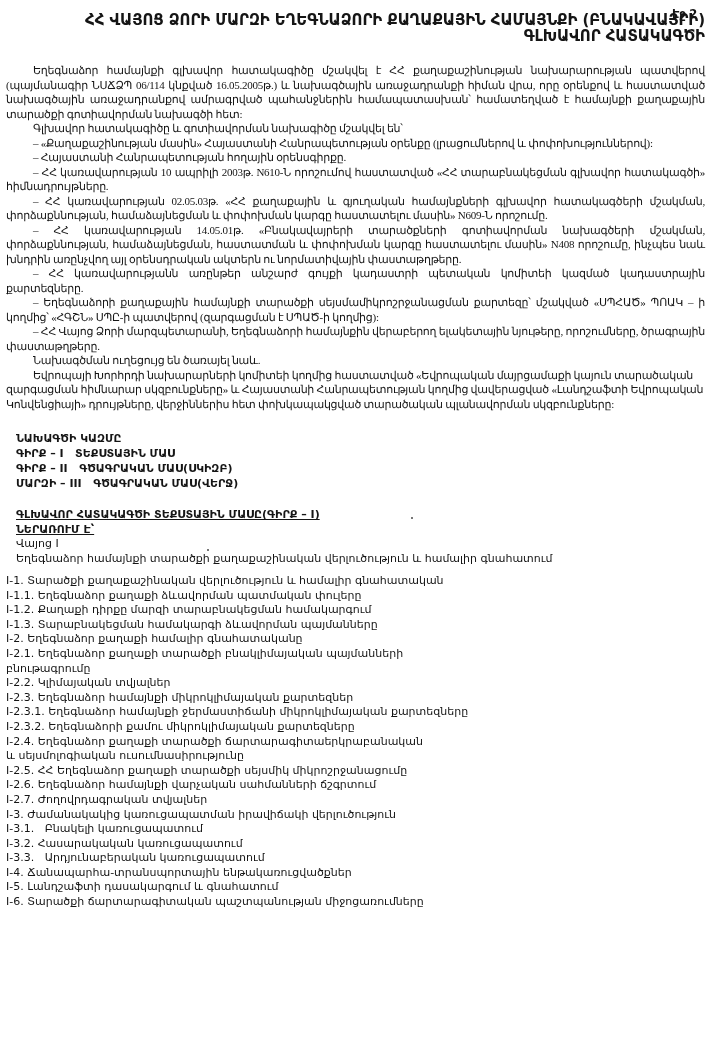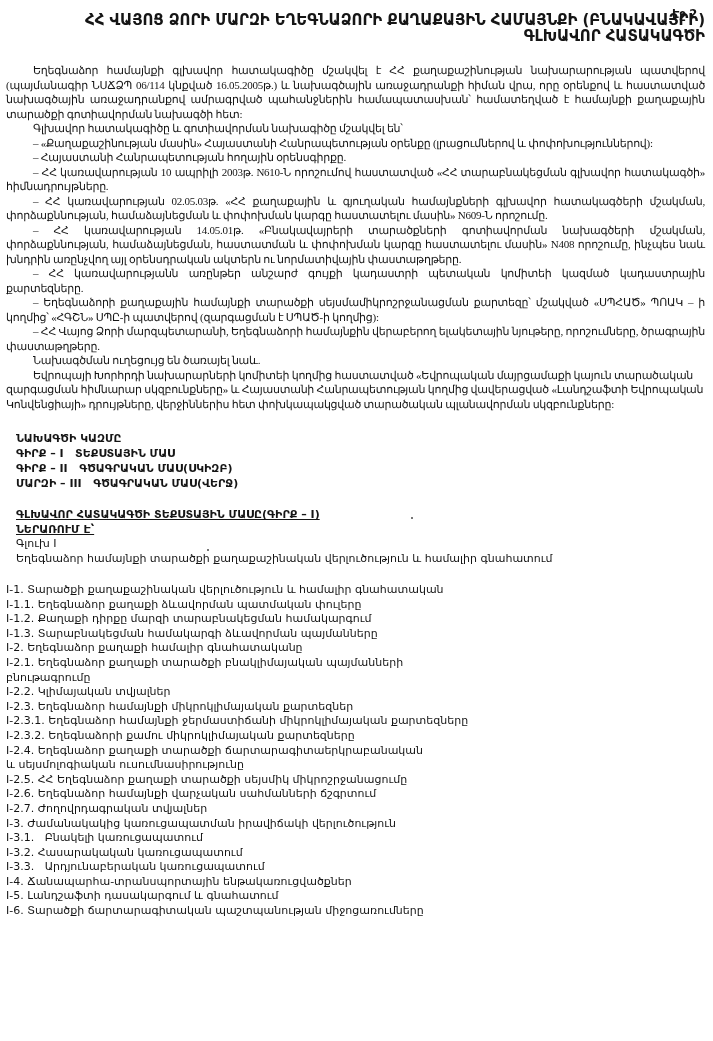--- a/index.html
+++ b/index.html
@@ -44,21 +44,21 @@
   }
   .composition .line{white-space:pre-wrap;line-height:15px;}
   .toc-head{
     margin-top:16px;
     margin-left:10px;
     letter-spacing:0;
   }
   .toc-head .caps{font-weight:bold;line-height:15px;text-decoration:underline;}
   .toc-head .line{line-height:14.5px;}
   .toc-list{
-    margin-top:17px;
+    margin-top:8px;
     letter-spacing:0;
   }
   .toc-list .line{white-space:pre-wrap;line-height:14.6px;}
   .speck{
     position:absolute;width:2px;height:2px;background:#4a4a4a;border-radius:50%;
   }
   .speck.s1{left:411px;top:517px;}
   .speck.s2{left:207px;top:549px;}
 </style>
 </head>
@@ -91,21 +91,21 @@
   <div class="composition">
     <div class="line">ՆԱԽԱԳԾԻ ԿԱԶՄԸ</div>
     <div class="line">ԳԻՐՔ – I   ՏԵՔՍՏԱՅԻՆ ՄԱՍ</div>
     <div class="line">ԳԻՐՔ – II   ԳԾԱԳՐԱԿԱՆ ՄԱՍ(ՍԿԻԶԲ)</div>
     <div class="line">ՄԱՐԶԻ – III   ԳԾԱԳՐԱԿԱՆ ՄԱՍ(ՎԵՐՋ)</div>
   </div>
 
   <div class="toc-head">
     <div class="caps">ԳԼԽԱՎՈՐ ՀԱՏԱԿԱԳԾԻ ՏԵՔՍՏԱՅԻՆ ՄԱՍԸ(ԳԻՐՔ – I)</div>
     <div class="caps">ՆԵՐԱՌՈՒՄ Է՝</div>
-    <div class="line">Գլուխ I</div>
+    <div class="line">Վայոց I</div>
     <div class="line">Եղեգնաձոր համայնքի տարածքի քաղաքաշինական վերլուծություն և համալիր գնահատում</div>
   </div>
 
   <div class="toc-list">
     <div class="line">I-1. Տարածքի քաղաքաշինական վերլուծություն և համալիր գնահատական</div>
     <div class="line">I-1.1. Եղեգնաձոր քաղաքի ձևավորման պատմական փուլերը</div>
     <div class="line">I-1.2. Քաղաքի դիրքը մարզի տարաբնակեցման համակարգում</div>
     <div class="line">I-1.3. Տարաբնակեցման համակարգի ձևավորման պայմանները</div>
     <div class="line">I-2. Եղեգնաձոր քաղաքի համալիր գնահատականը</div>
     <div class="line">I-2.1. Եղեգնաձոր քաղաքի տարածքի բնակլիմայական պայմանների</div>

